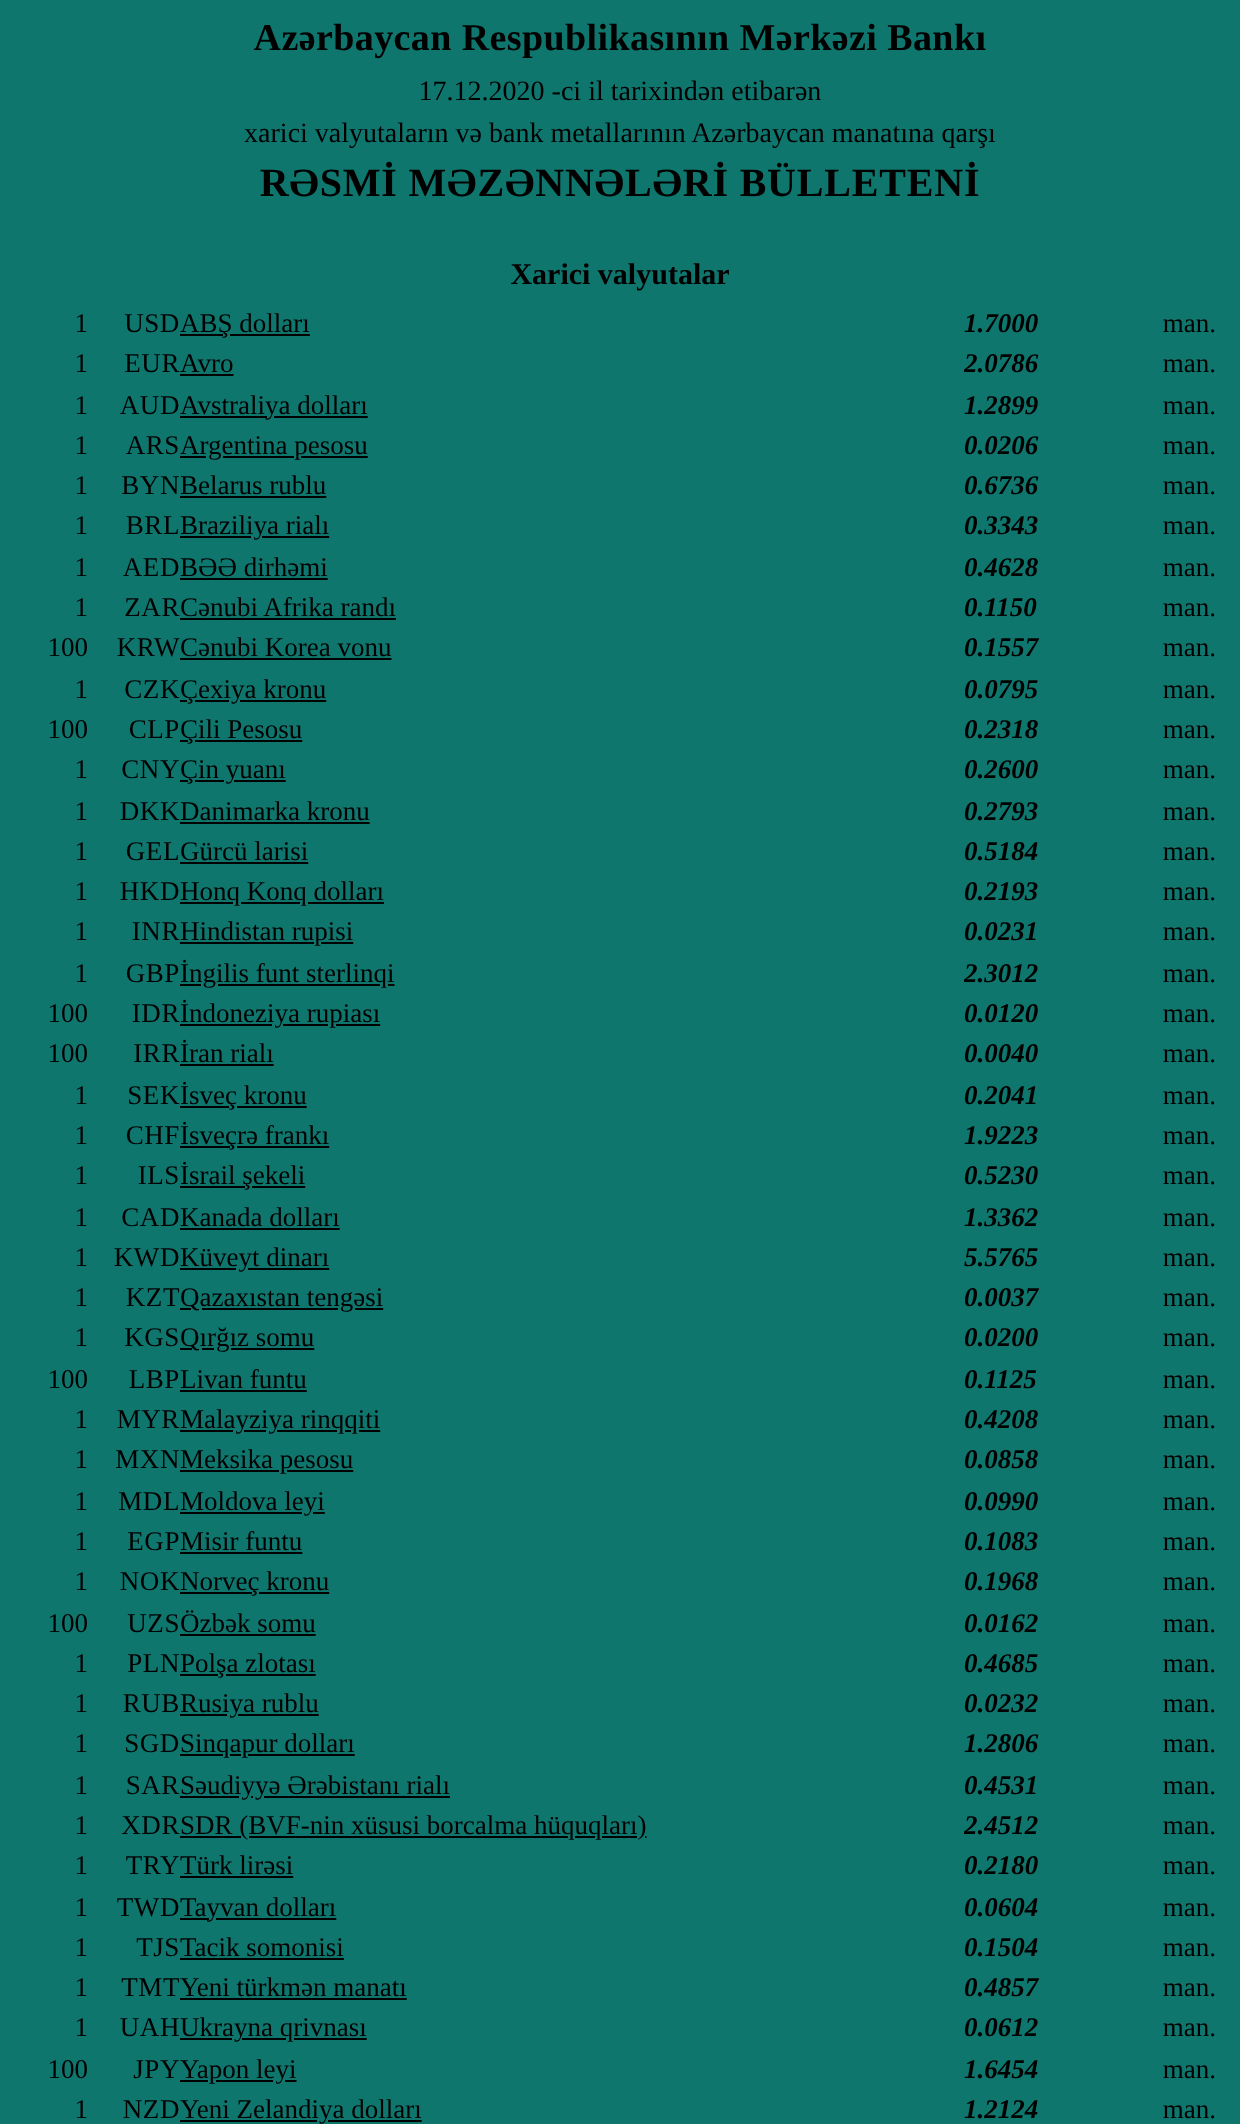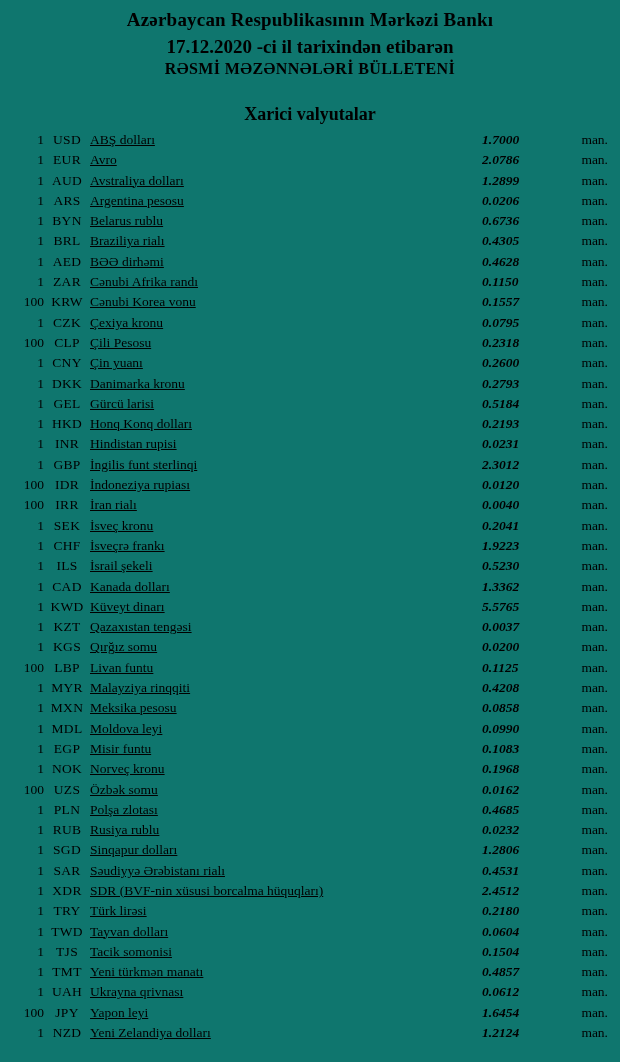--- a/index.html
+++ b/index.html
@@ -18,67 +18,68 @@
     background: #0f766e;
   }
   .page-header { text-align: center; }
   .bank-title {
     font-size: 19px;
     font-weight: bold;
     margin: 0 0 7px 0;
     letter-spacing: 0.2px;
   }
   .sub-line {
-    font-size: 19px;
-    font-weight: bold;
+    font-size: 14px;
+    font-weight: normal;
     margin: 4px 0;
     line-height: 17px;
   }
   .bulletin-title {
-    font-size: 16px;
+    font-size: 20px;
     font-weight: bold;
     margin: 5px 0 0 0;
     letter-spacing: 0.4px;
   }
   .section-title {
     text-align: center;
     font-weight: bold;
-    font-size: 18px;
+    font-size: 15px;
     margin: 26px 0 5px 0;
   }
   table.rates {
     border-collapse: collapse;
     width: 600px;
     margin-left: 8px;
     table-layout: fixed;
   }
   table.rates td {
     font-size: 13.5px;
     height: 20.3px;
     line-height: 20.3px;
     padding: 0;
     white-space: nowrap;
     overflow: hidden;
     vertical-align: middle;
   }
   td.qty  { width: 36px;  text-align: right;  padding-right: 7px; }
-  td.code { width: 46px;  text-align: center; letter-spacing: 0.3px; }
+  td.code { width: 46px;  text-align: right; letter-spacing: 0.3px; }
   td.name { width: 392px; text-align: left;   padding-left: 4px; text-decoration: underline; }
   td.rate { width: 72px;  text-align: left;  padding-right: 10px;
             font-weight: bold; font-style: italic; }
   td.unit { width: 54px;  text-align: right;   padding-left: 4px; }
 </style>
 </head>
 <body>
 
 <div class="page">
 
   <div class="page-header">
     <h1 class="bank-title">Azərbaycan Respublikasının Mərkəzi Bankı</h1>
     <div class="sub-line">17.12.2020 -ci il tarixindən etibarən</div>
+    <div class="sub-line">xarici valyutaların və bank metallarının Azərbaycan manatına qarşı</div>
     <div class="bulletin-title">RƏSMİ MƏZƏNNƏLƏRİ BÜLLETENİ</div>
   </div>
 
   <div class="section-title">Xarici valyutalar</div>
 
   <table class="rates">
     <tbody id="rates-body">
     <tr>
       <td class="qty">1</td>
       <td class="code">USD</td>
@@ -116,21 +117,21 @@
       <td class="code">BYN</td>
       <td class="name">Belarus rublu</td>
       <td class="rate">0.6736</td>
       <td class="unit">man.</td>
     </tr>
 
     <tr>
       <td class="qty">1</td>
       <td class="code">BRL</td>
       <td class="name">Braziliya rialı</td>
-      <td class="rate">0.4305</td>
+      <td class="rate">0.3343</td>
       <td class="unit">man.</td>
     </tr>
 
     <tr>
       <td class="qty">1</td>
       <td class="code">AED</td>
       <td class="name">BƏƏ dirhəmi</td>
       <td class="rate">0.4628</td>
       <td class="unit">man.</td>
     </tr>

